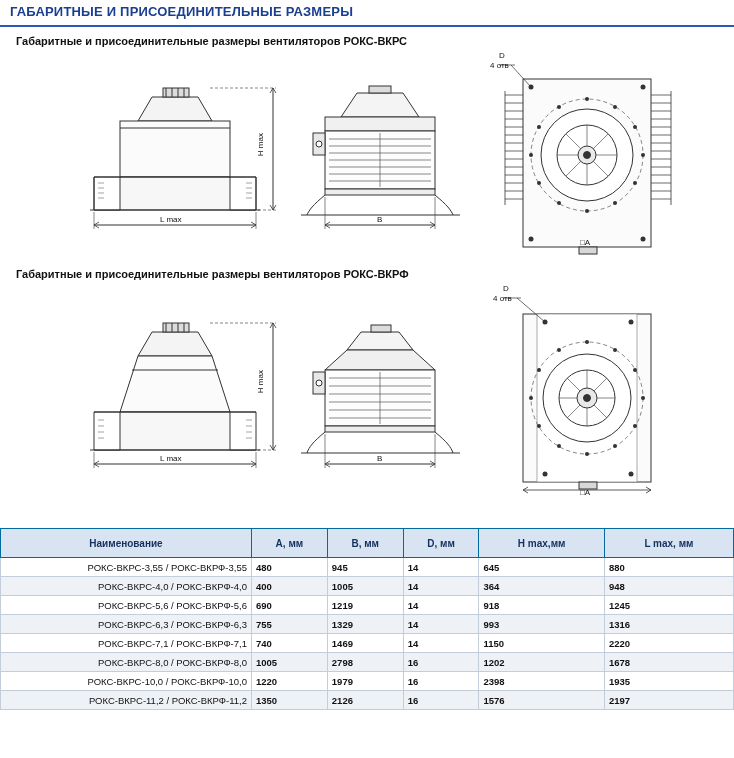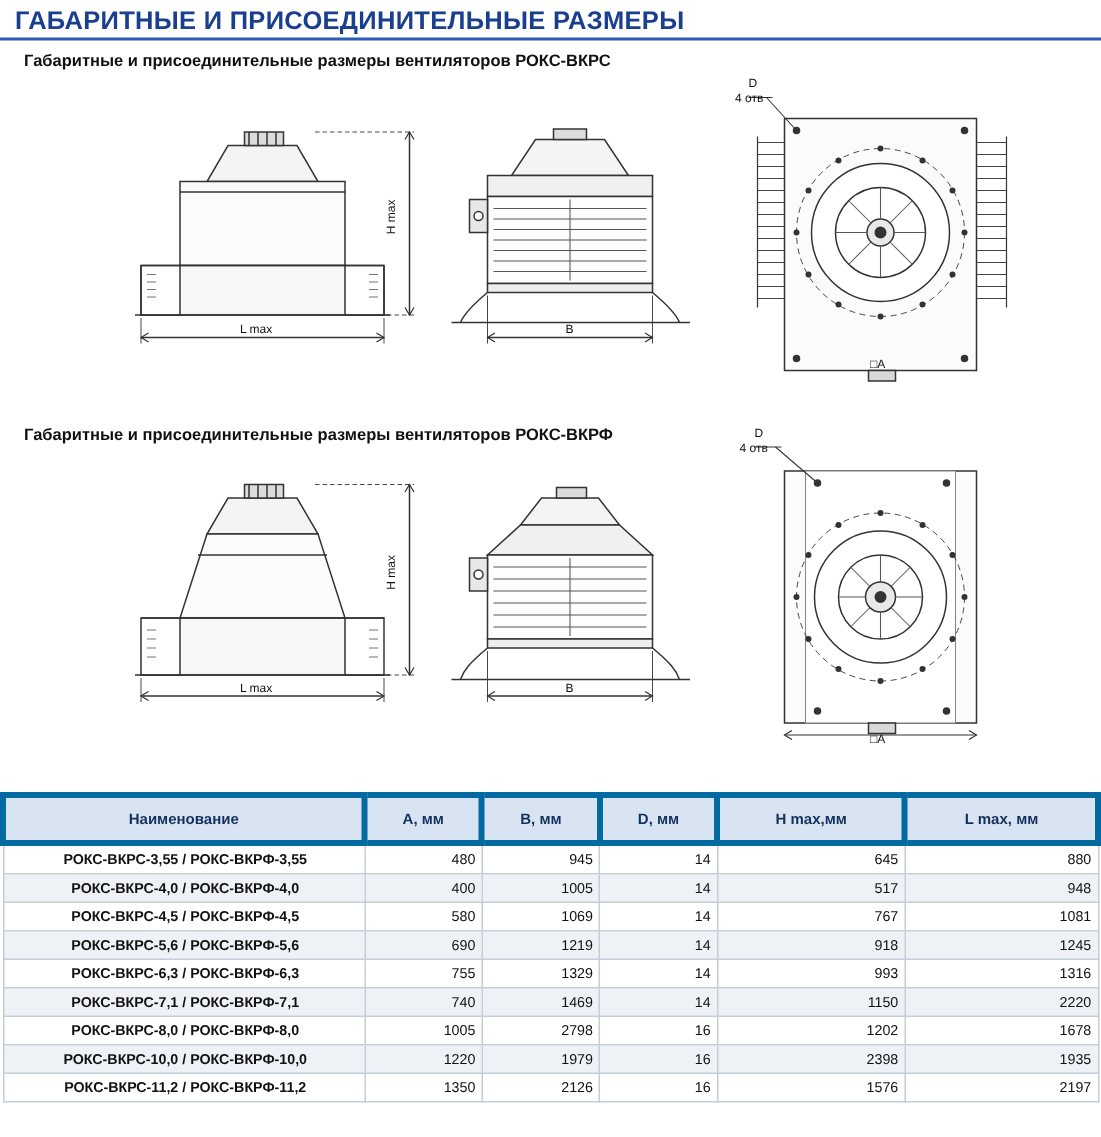--- a/index.html
+++ b/index.html
@@ -9,65 +9,65 @@
     font-family:"Liberation Sans", sans-serif;
     color:#111;
     overflow:hidden;
     position:relative;
   }
   .page{position:relative;width:734px;height:758px;}
 
   
   .main-title{
     position:absolute;left:10px;top:4px;
-    font-size:17px;font-weight:bold;color:#1a3f8f;
+    font-size:13px;font-weight:bold;color:#1a3f8f;
     letter-spacing:.2px;
   }
   .title-rule{
     position:absolute;left:0;top:25px;width:734px;height:2px;background:#2b5bb5;
   }
 
   .section-title{
     position:absolute;font-size:11px;font-weight:bold;color:#111;
   }
   #sec1-title{left:16px;top:35px;}
-  #sec2-title{left:16px;top:284px;}
+  #sec2-title{left:16px;top:268px;}
 
   
   .draw{position:absolute;}
   .cap{
     position:absolute;font-size:8px;color:#111;font-family:"Liberation Sans",sans-serif;
   }
   .cap.vert{
     writing-mode:vertical-rl;transform:rotate(180deg);
   }
 
   svg{display:block;}
 
   
   .table-wrap{position:absolute;left:0;top:528px;width:734px;}
   table{border-collapse:collapse;width:734px;font-size:9.5px;}
   th{
     background:#d9e4f2;
-    border:4px solid #0369a1;
+    border:1px solid #0369a1;
     color:#14305e;
     font-weight:bold;
     height:26px;
     font-size:10px;
   }
   td{
     border:1px solid #c4cedb;
     height:18px;
     padding:0 4px;
     color:#111;
   }
   tbody tr:nth-child(odd){background:#ffffff;}
   tbody tr:nth-child(even){background:#eef2f7;}
-  td.name{text-align:center;padding-left:6px;width:230px;font-weight:bold;}
-  td.num{text-align:right;}
+  td.name{text-align:right;padding-left:16px;width:230px;}
+  td.num{text-align:left;font-weight:bold;}
   th.name{width:230px;}
 </style>
 </head>
 <body>
 
 <div class="page">
 
   <div class="main-title">ГАБАРИТНЫЕ И ПРИСОЕДИНИТЕЛЬНЫЕ РАЗМЕРЫ</div>
   <div class="title-rule"></div>
 
@@ -402,30 +402,22 @@
           <td class="num">945</td>
           <td class="num">14</td>
           <td class="num">645</td>
           <td class="num">880</td>
         </tr>
         <tr>
           <td class="name">РОКС-ВКРС-4,0 / РОКС-ВКРФ-4,0</td>
           <td class="num">400</td>
           <td class="num">1005</td>
           <td class="num">14</td>
-          <td class="num">517</td>
+          <td class="num">364</td>
           <td class="num">948</td>
-        </tr>
-        <tr>
-          <td class="name">РОКС-ВКРС-4,5 / РОКС-ВКРФ-4,5</td>
-          <td class="num">580</td>
-          <td class="num">1069</td>
-          <td class="num">14</td>
-          <td class="num">767</td>
-          <td class="num">1081</td>
         </tr>
         <tr>
           <td class="name">РОКС-ВКРС-5,6 / РОКС-ВКРФ-5,6</td>
           <td class="num">690</td>
           <td class="num">1219</td>
           <td class="num">14</td>
           <td class="num">918</td>
           <td class="num">1245</td>
         </tr>
         <tr>

